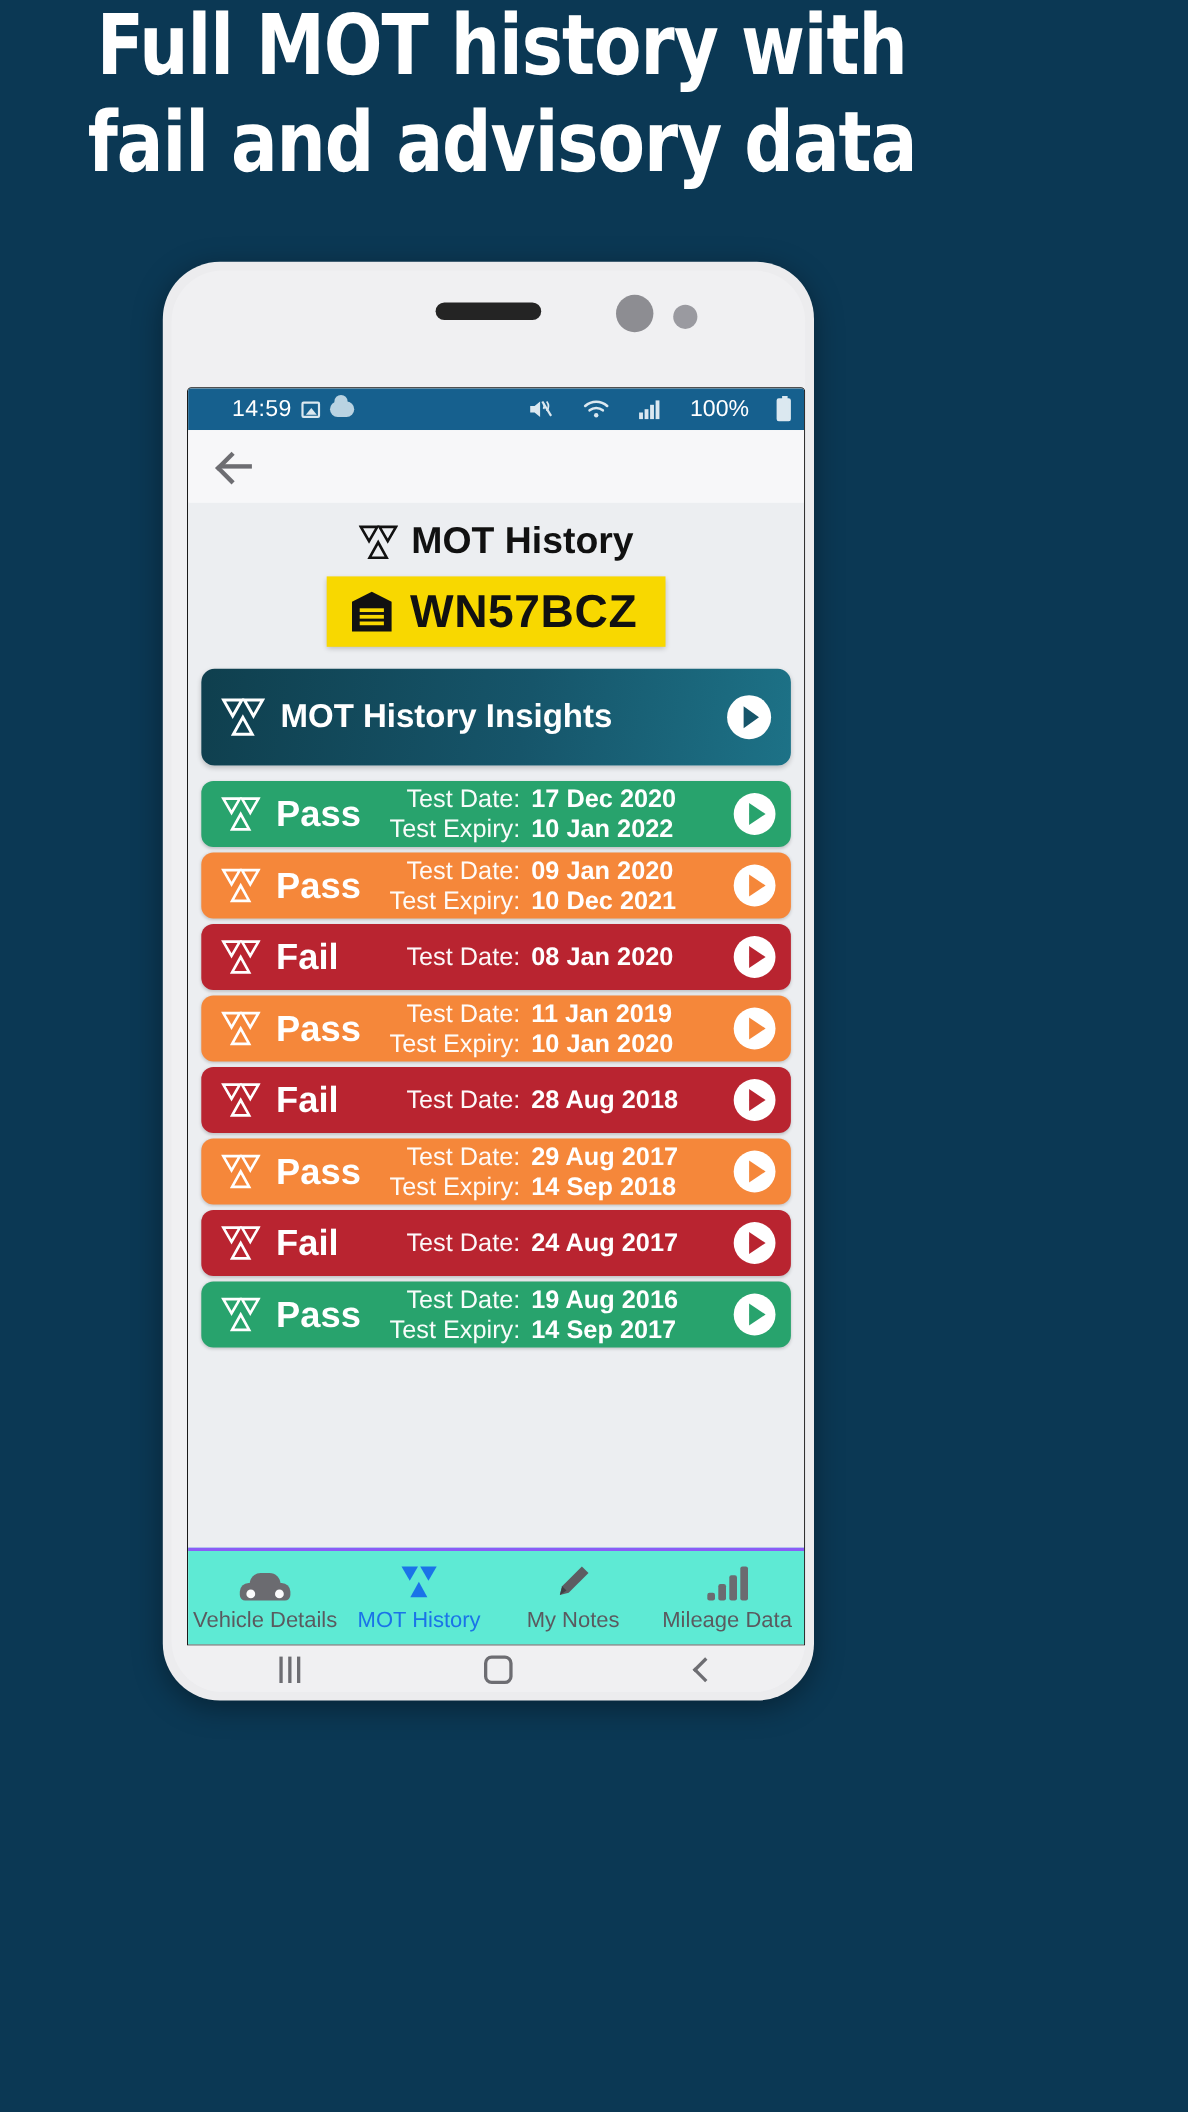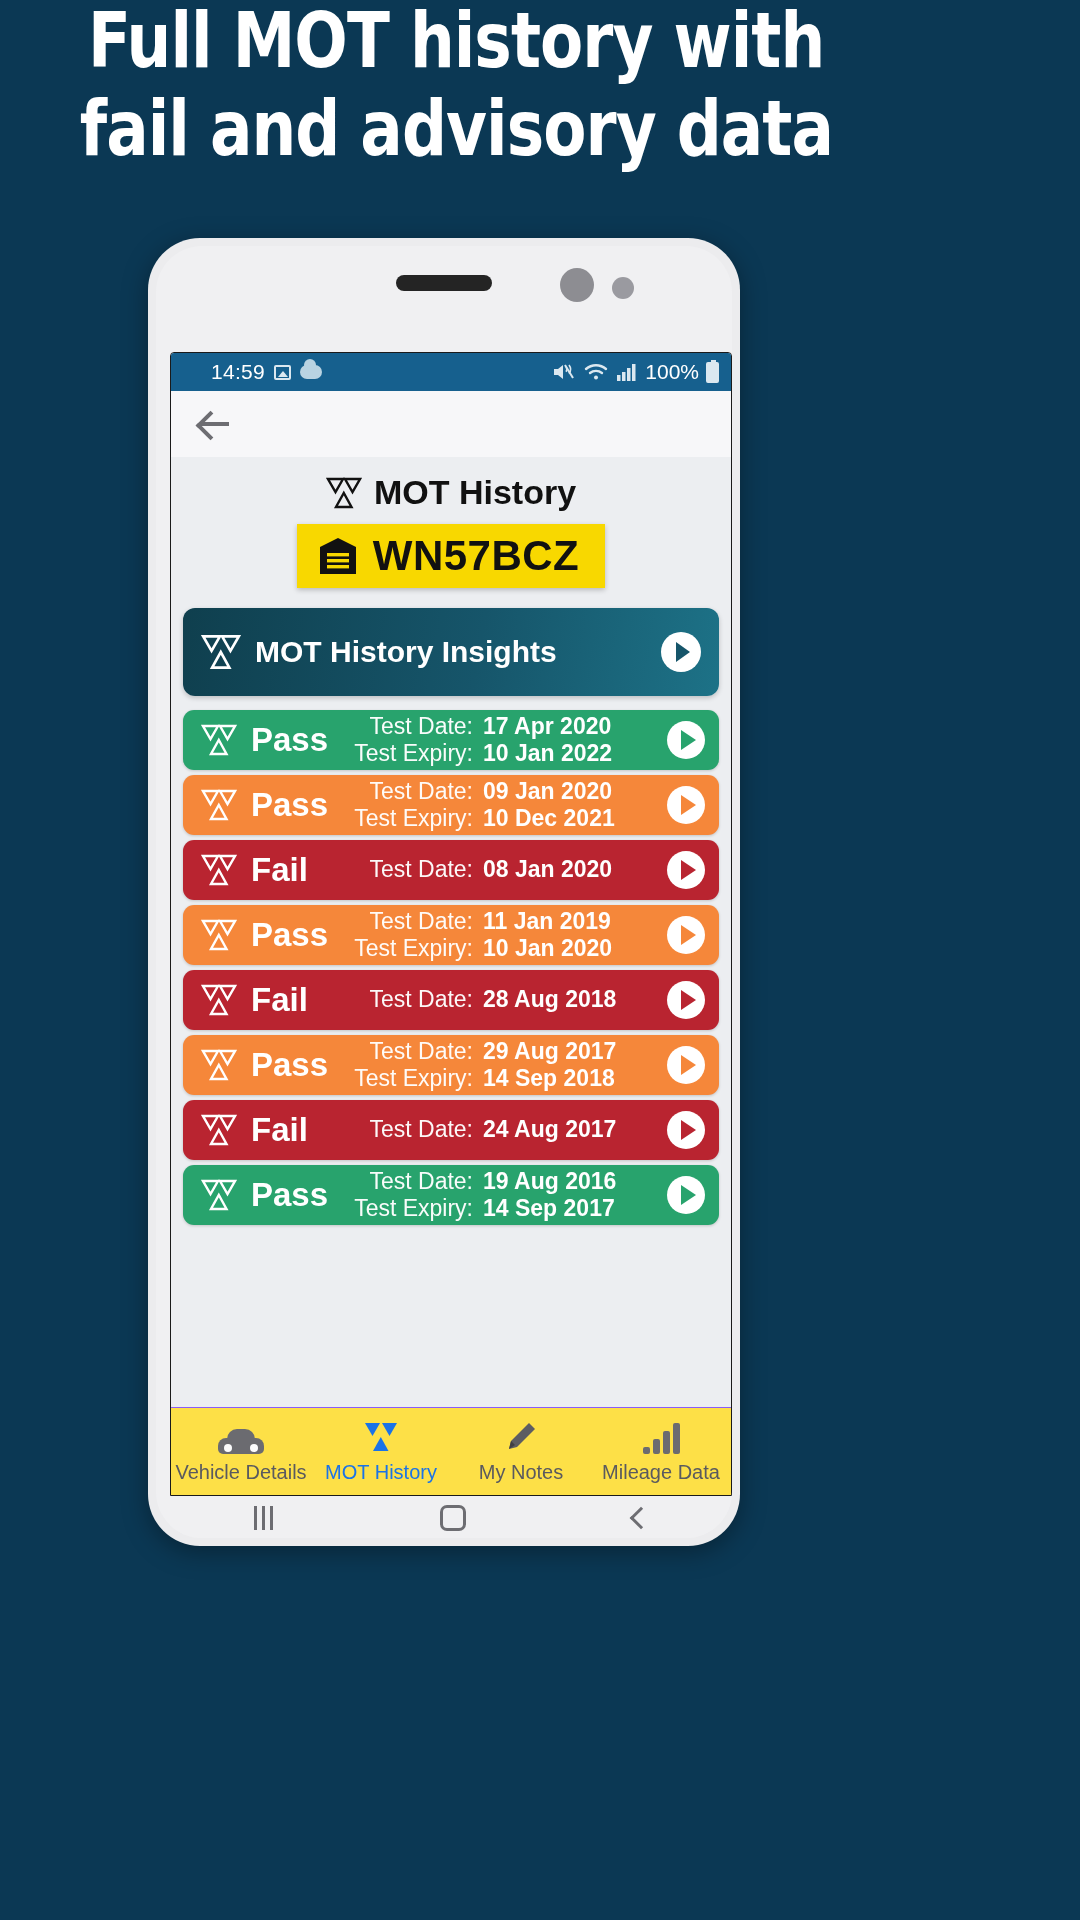--- a/index.html
+++ b/index.html
@@ -60,21 +60,21 @@
     overflow:hidden;
   }
 
   
   .statusbar {
     height:38px; background:#16608e; color:#ffffff;
     display:flex; align-items:center; padding:0 12px;
     font-size:19px;
   }
   .sb-left { display:flex; align-items:center; gap:9px;margin-left:28px; }
-  .sb-right { margin-left:auto; display:flex; align-items:center; gap:7px; }
+  .sb-right { margin-left:auto; display:flex; align-items:center; gap:25px; }
   .sb-time { font-size:21px; letter-spacing:0.3px; }
   .ic { display:inline-block; }
   .ic-photo { width:17px; height:15px; border:2px solid #dbe8f0; border-radius:2px; position:relative; }
   .ic-photo::after { content:""; position:absolute; left:2px; bottom:1px; width:0;height:0;
      border-left:5px solid transparent;border-right:5px solid transparent;border-bottom:6px solid #dbe8f0; }
   .ic-cloud { width:22px; height:14px; background:#b9d3e2; border-radius:9px; position:relative; }
   .ic-cloud::before { content:""; position:absolute; left:4px; top:-6px; width:12px; height:12px;
      background:#b9d3e2; border-radius:50%; }
   .sb-pct { font-size:21px; }
   .ic-batt { width:13px; height:21px; border:2px solid #dbe8f0; border-radius:2px; background:#dbe8f0; position:relative; }
@@ -134,21 +134,21 @@
   .arrow-btn i { width:0; height:0; margin-left:4px;
      border-top:10px solid transparent; border-bottom:10px solid transparent; }
   .ab-green i { border-left:15px solid #28a36d; }
   .ab-orange i { border-left:15px solid #f5873a; }
   .ab-red i { border-left:15px solid #b92430; }
   .ab-teal i { border-left:14px solid #16556a; }
   .insights .arrow-btn { width:40px; height:40px; }
 
   
   .tabbar {
-    height:88px; background:#fde047; border-top:1px solid #8b5cf6;
+    height:88px; background:#5eead4; border-top:3px solid #8b5cf6;
     display:flex; align-items:center;
   }
   .tab { flex:1; display:flex; flex-direction:column; align-items:center; gap:7px; }
   .tab-label { font-size:20px; color:#5a5a5f; }
   .tab.active .tab-label { color:#1a73e8; }
   .tab-ico { height:34px; display:flex; align-items:flex-end; justify-content:center; }
 
   
   .car { width:46px; height:24px; position:relative; }
   .car-body { position:absolute; bottom:0; left:0; width:46px; height:16px; background:#6b6b70; border-radius:8px 8px 5px 5px; }
@@ -257,21 +257,21 @@
             <div class="row pass-green">
               <svg width="36" height="34" viewBox="0 0 36 34">
                 <path d="M2 3 L17 3 L9.5 16 Z" fill="none" stroke="#ffffff" stroke-width="2.4"></path>
                 <path d="M19 3 L34 3 L26.5 16 Z" fill="none" stroke="#ffffff" stroke-width="2.4"></path>
                 <path d="M10 31 L25.5 31 L17.8 17 Z" fill="none" stroke="#ffffff" stroke-width="2.4"></path>
               </svg>
               <span class="row-status">Pass</span>
               <div class="row-dates">
                 <div class="dline">
                   <span class="dlabel">Test Date:</span>
-                  <span class="dval">17 Apr 2020</span>
+                  <span class="dval">17 Dec 2020</span>
                 </div>
                 <div class="dline">
                   <span class="dlabel">Test Expiry:</span>
                   <span class="dval">10 Jan 2022</span>
                 </div>
               </div>
               <span class="arrow-btn ab-green">
                 <i></i>
               </span>
             </div>

